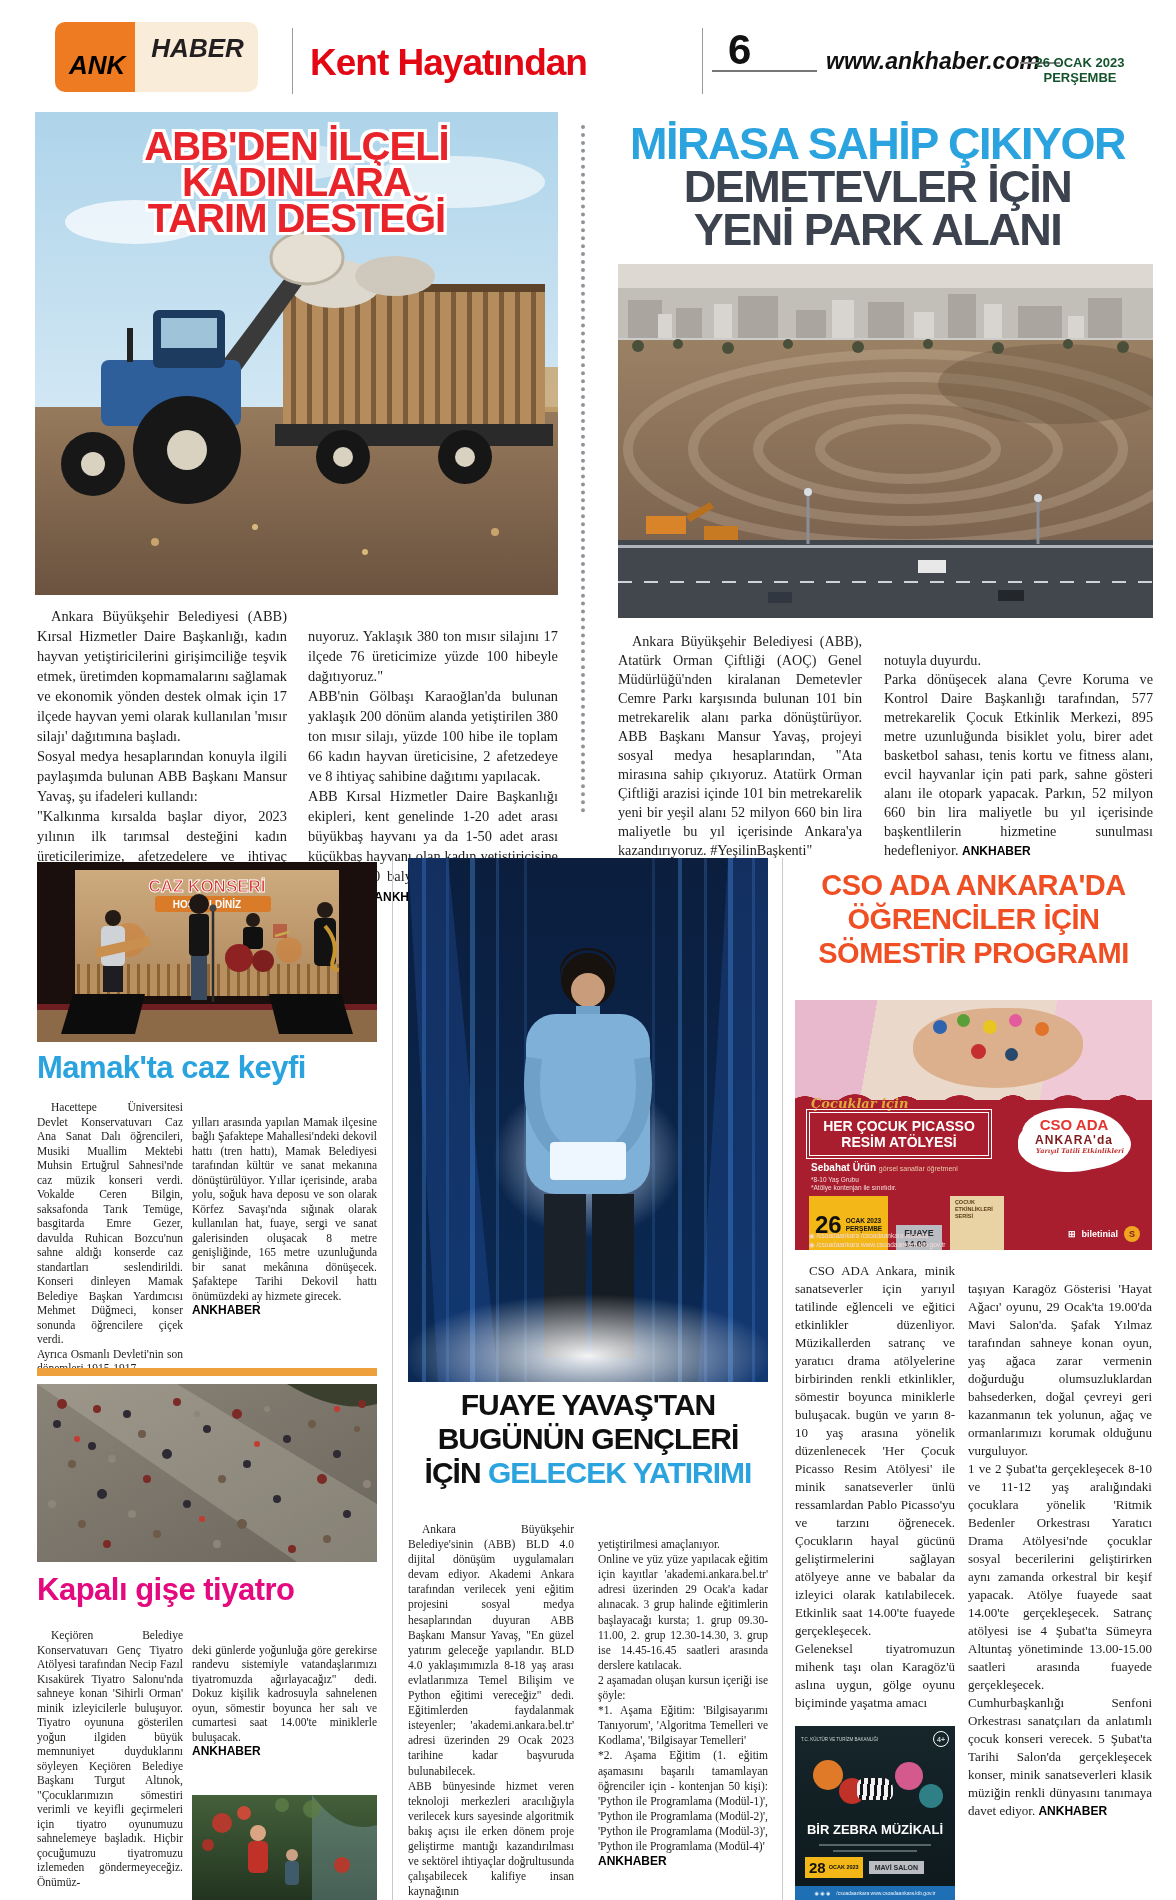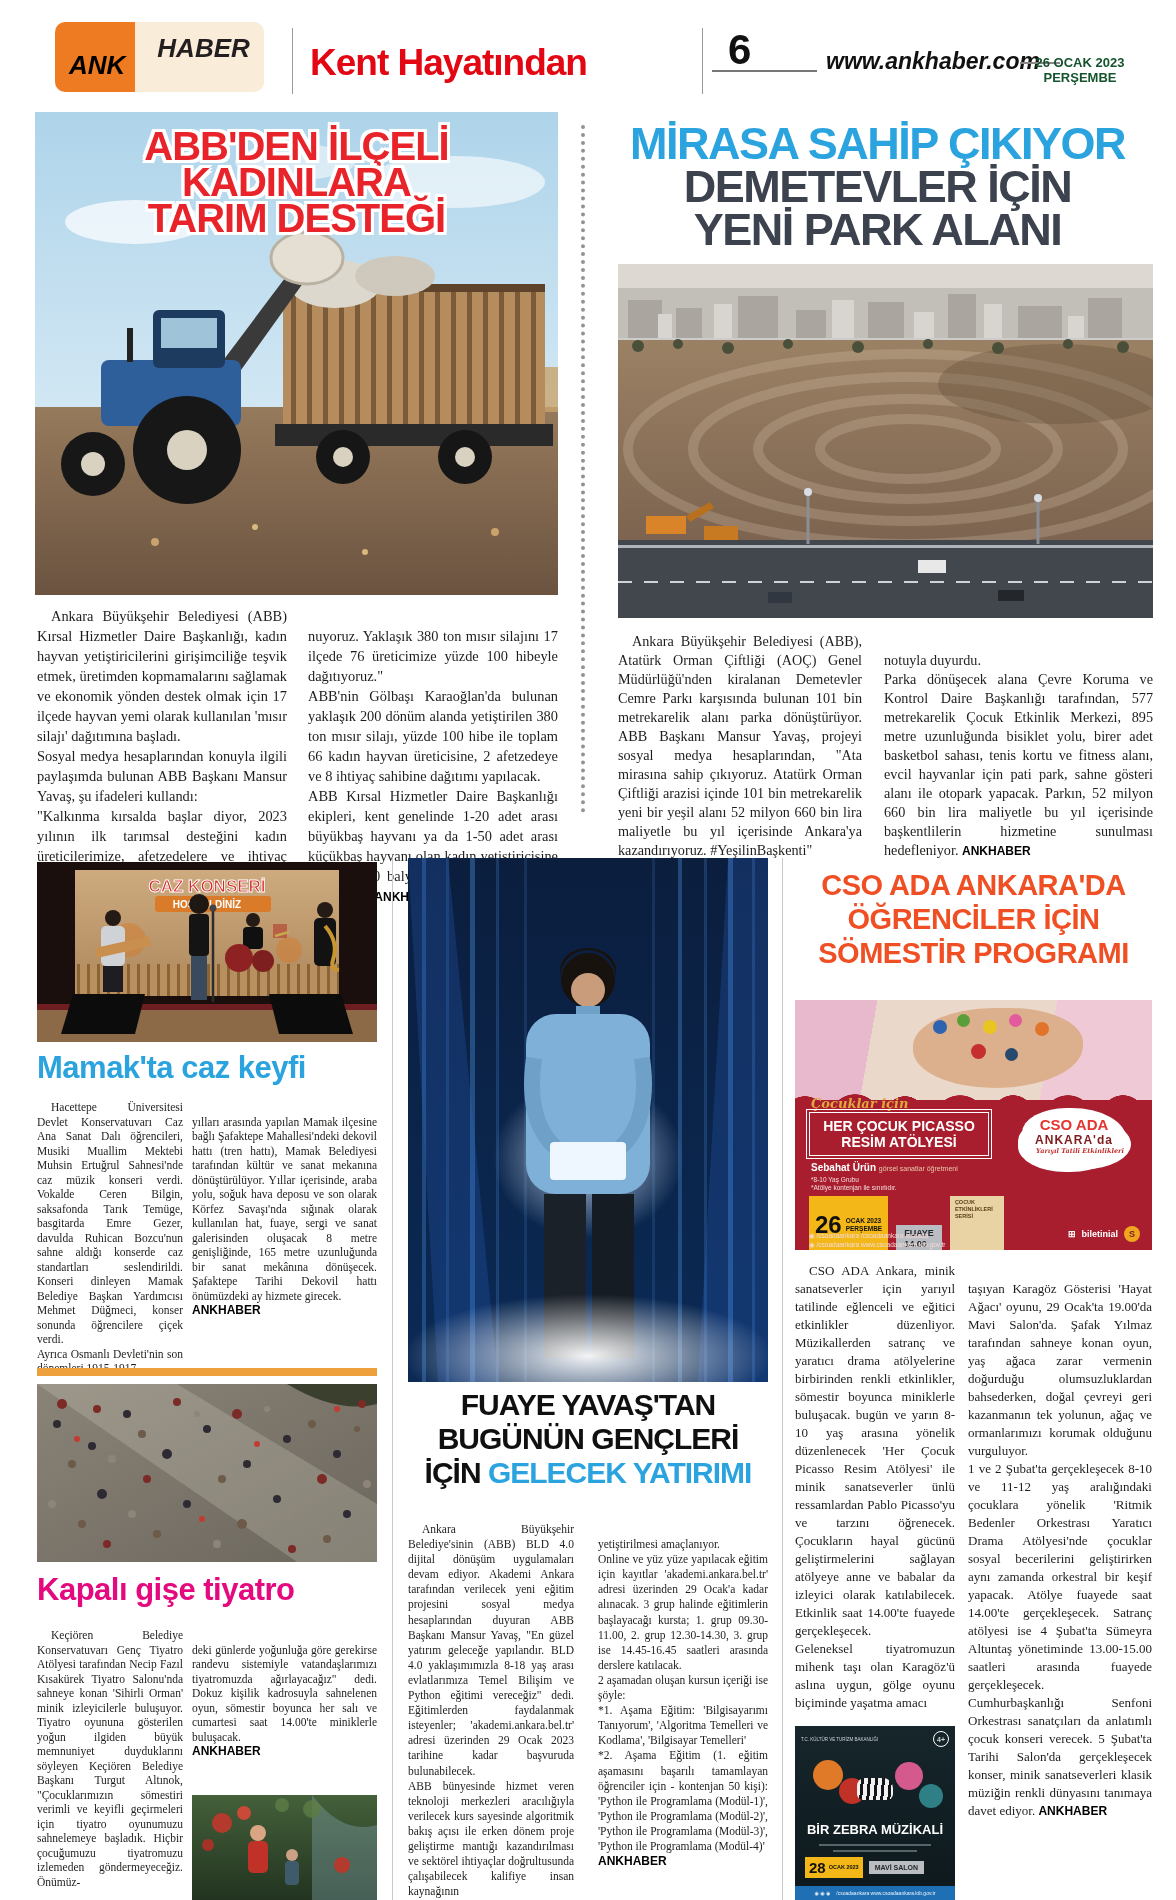--- a/index.html
+++ b/index.html
@@ -4,21 +4,21 @@
 <style>
   html,body{margin:0;padding:0;background:#e9e9e9;}
   .page{position:relative;width:1176px;height:1900px;background:#fff;overflow:hidden;
         font-family:"Liberation Serif",serif;color:#1d1d1b;}
   .abs{position:absolute;}
   
   .logo{left:55px;top:22px;display:flex;align-items:stretch;}
   .logo-ank{background:#ee7b21;color:#000000;font:italic 700 26px "Liberation Sans",sans-serif;
             padding:28px 10px 11px 14px;border-radius:10px 0 0 10px;}
   .logo-haber{background:#f9ecd9;color:#231f20;font:italic 700 26px "Liberation Sans",sans-serif;
-            padding:11px 14px 11px 22px;border-radius:0 10px 10px 0;}
+            padding:11px 14px 11px 16px;border-radius:0 10px 10px 0;}
   .vrule{width:1px;background:#9a9a9a;}
   .hrule{height:1px;background:#9a9a9a;}
   .section-title{left:310px;top:42px;font:700 37px "Liberation Sans",sans-serif;color:#e30613;letter-spacing:-1px;}
   .page-num{left:728px;top:26px;font:700 42px "Liberation Sans",sans-serif;color:#111;}
   .site{left:826px;top:48px;font:italic 700 23px "Liberation Sans",sans-serif;color:#111;}
   .hdate{left:1005px;top:55px;width:150px;text-align:center;font:700 13px "Liberation Sans",sans-serif;color:#14532d;}
   
   .hl-red{font:700 40px "Liberation Sans",sans-serif;color:#e8232a;line-height:36px;text-align:center;letter-spacing:-1px;
           text-shadow:-3px -3px 0 #fff,3px -3px 0 #fff,-3px 3px 0 #fff,3px 3px 0 #fff,0 -3px 0 #fff,0 3px 0 #fff,-3px 0 0 #fff,3px 0 0 #fff;}
   .hl-big{font:700 45px "Liberation Sans",sans-serif;line-height:43px;text-align:center;letter-spacing:-1.5px;}

